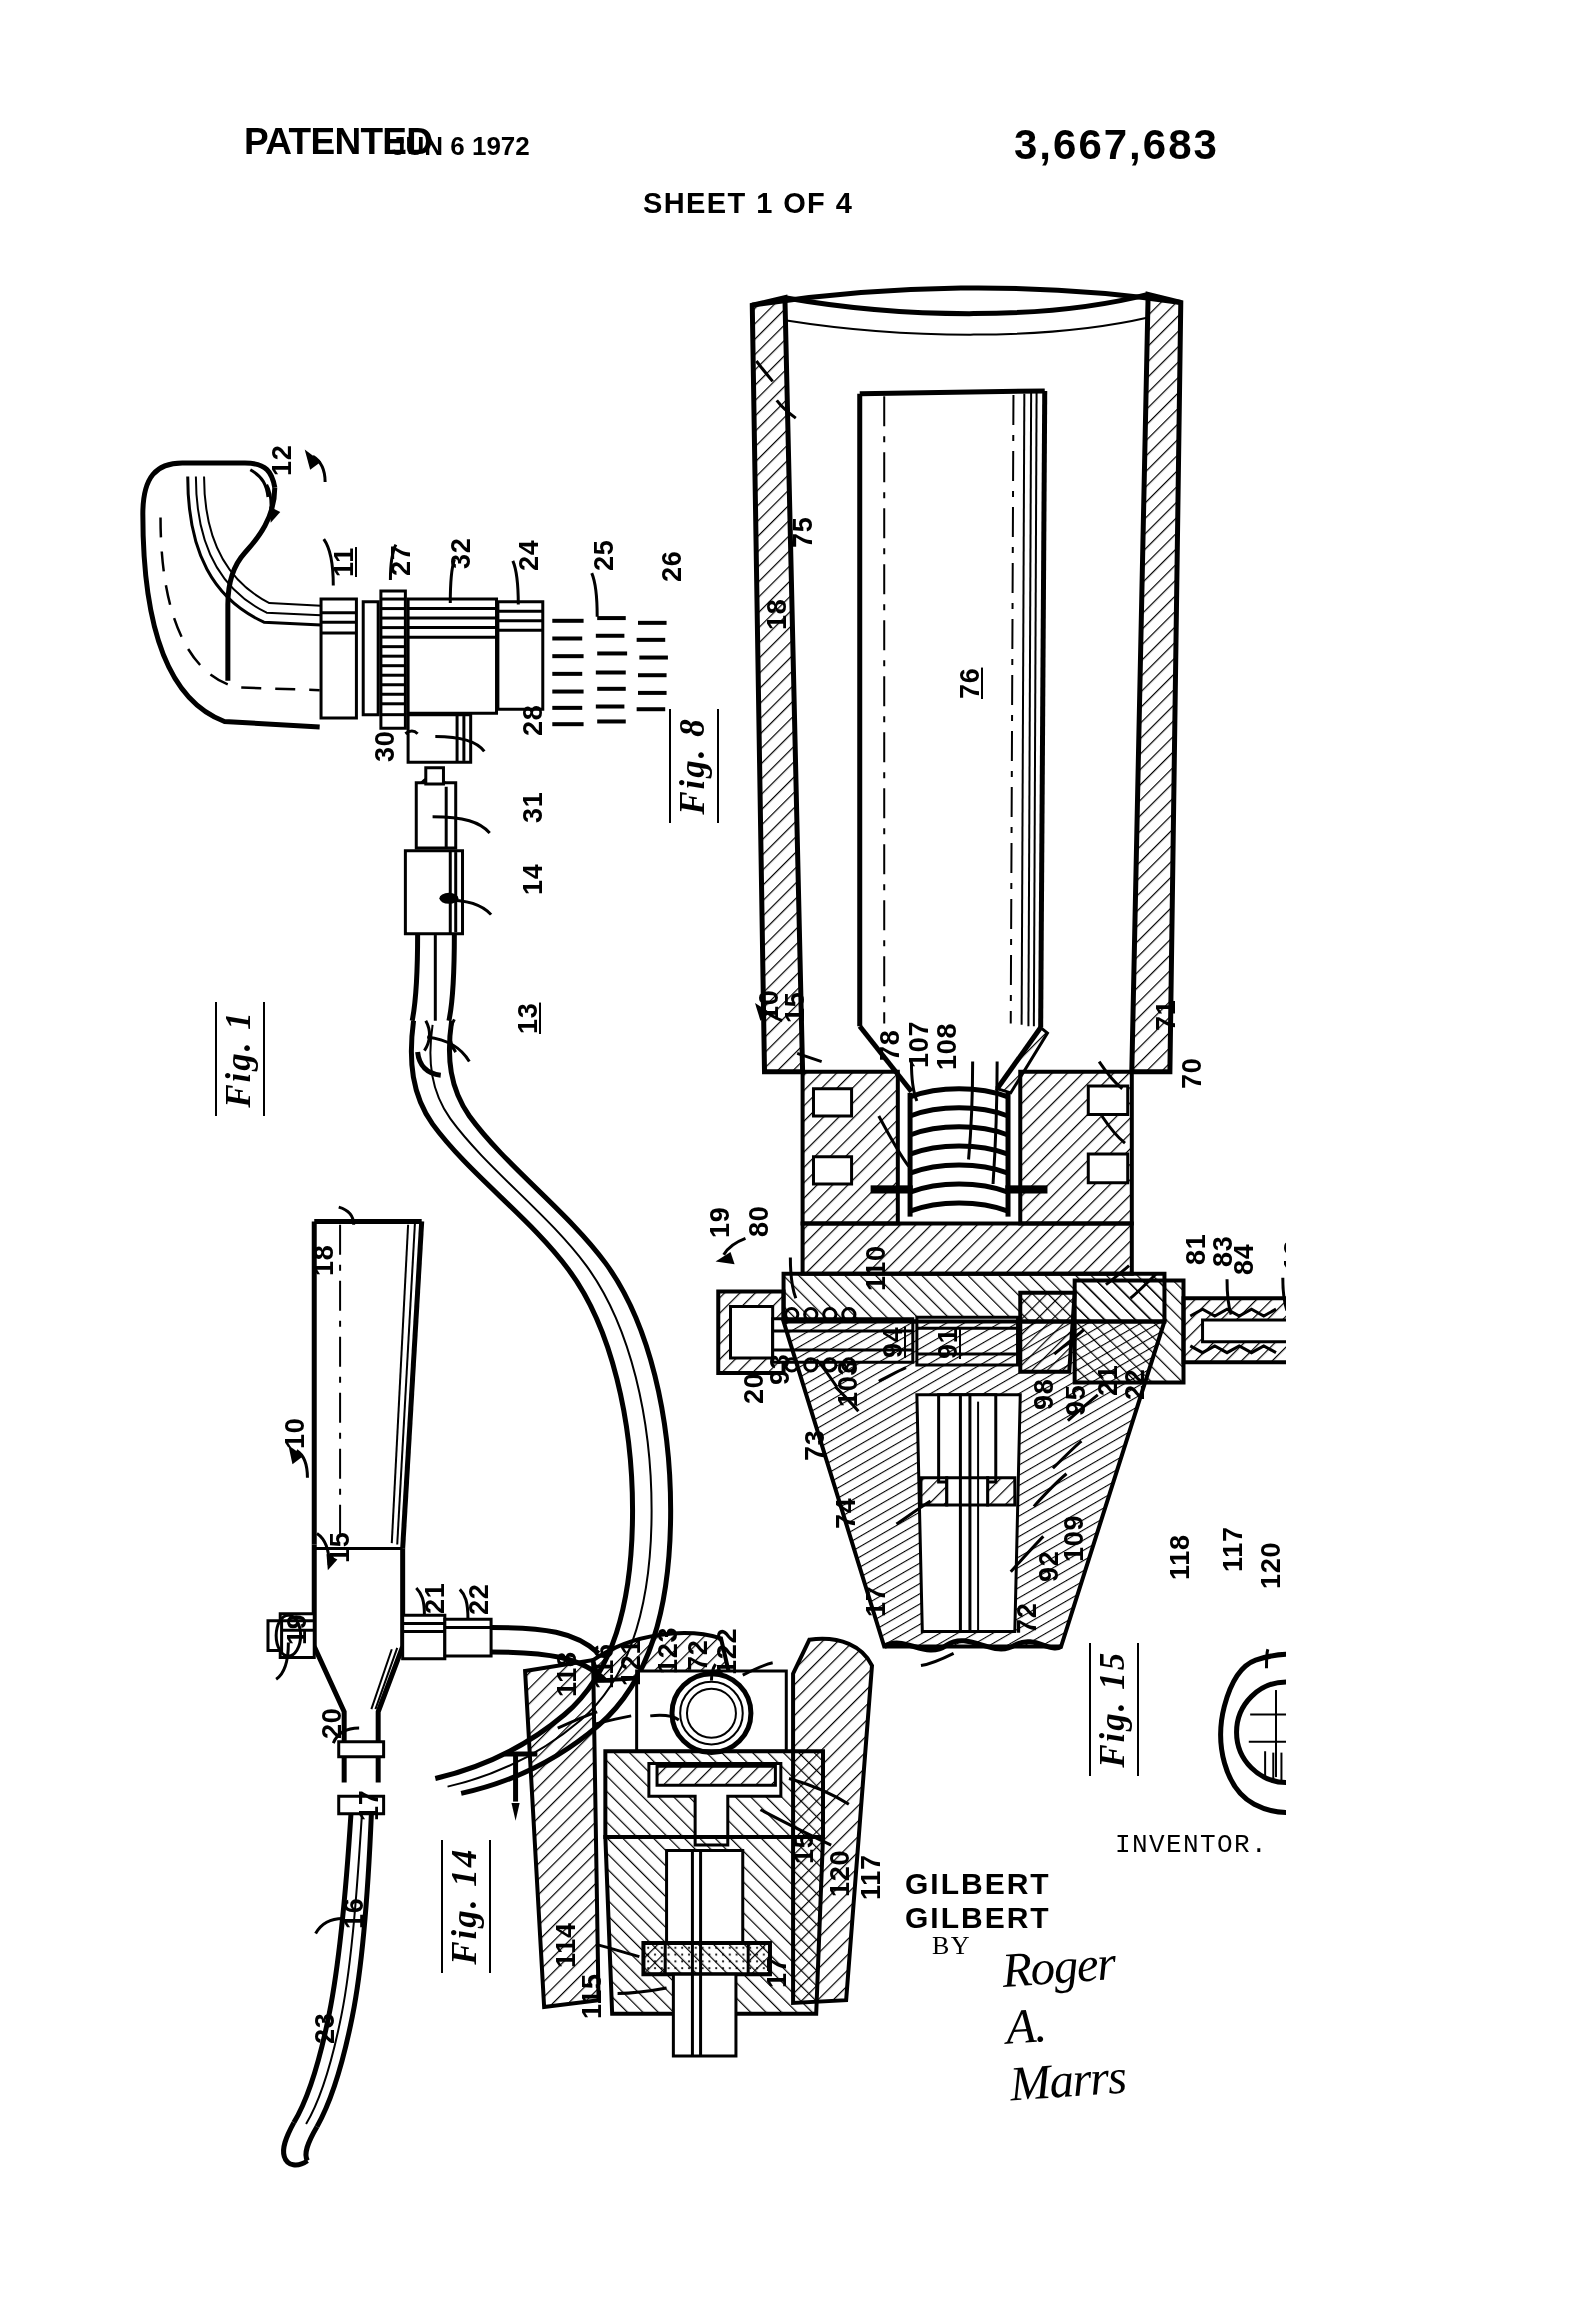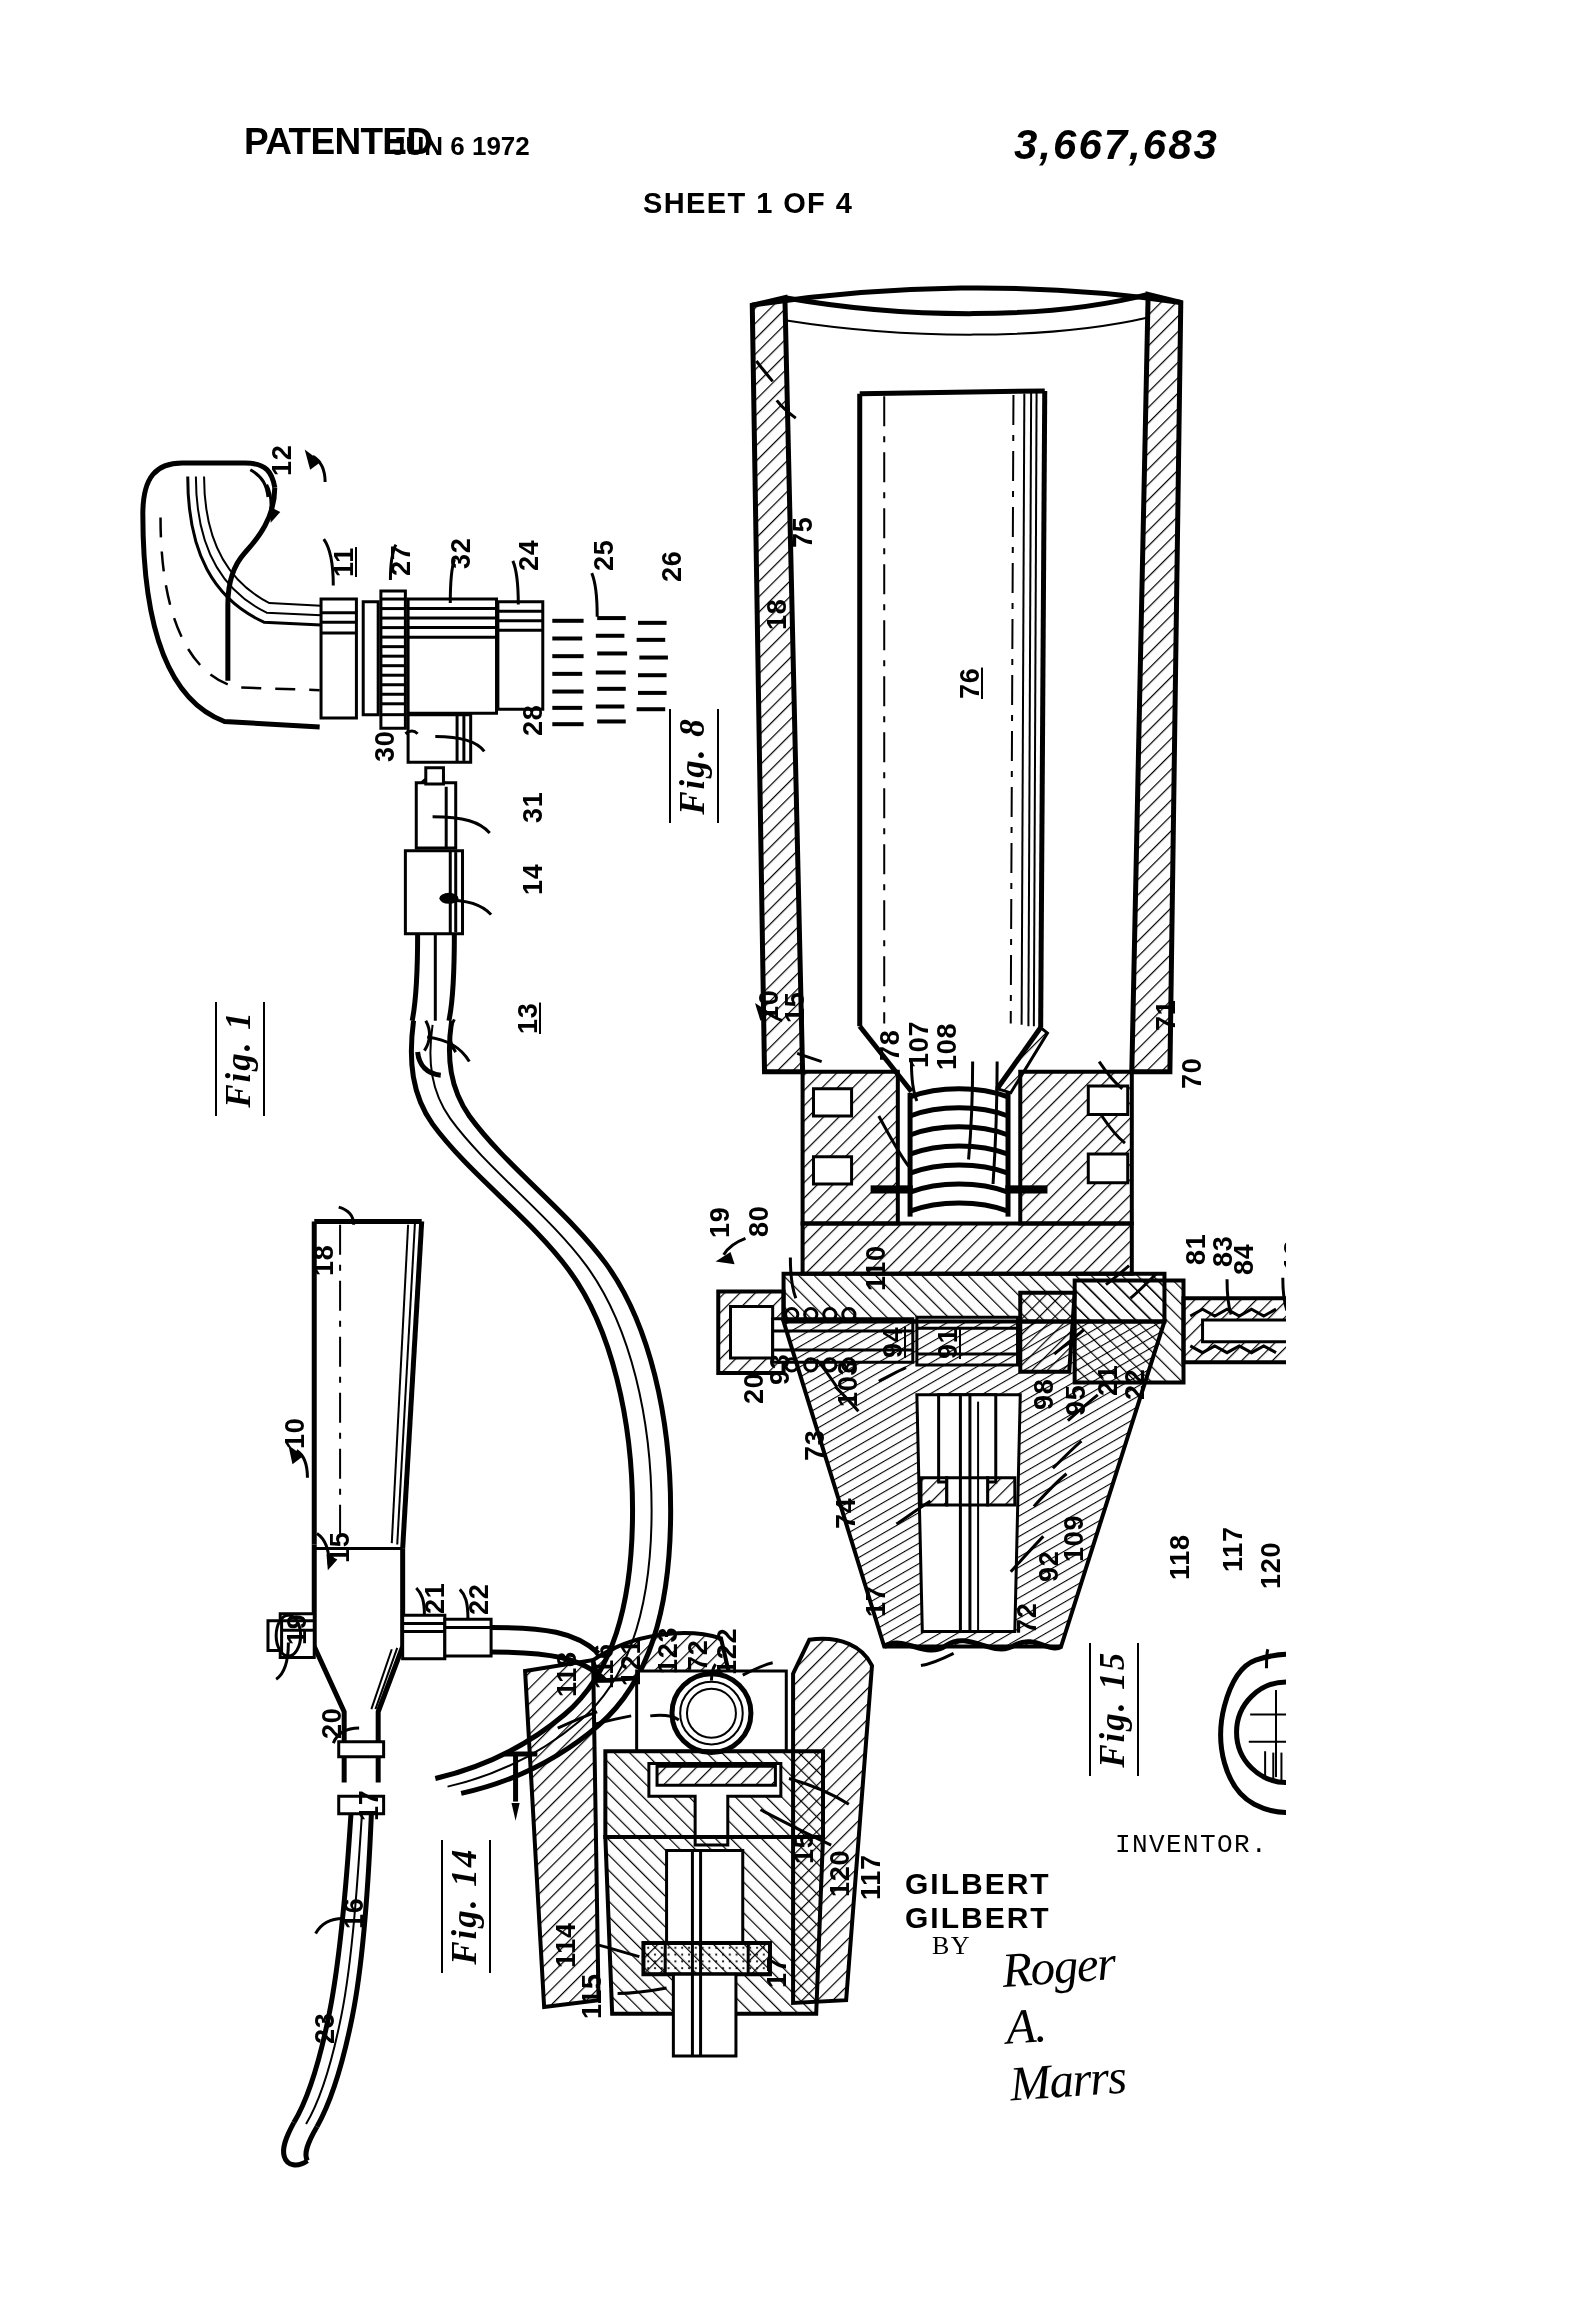--- a/index.html
+++ b/index.html
@@ -12,21 +12,21 @@
   }
   .hdr{
     position:absolute;
     color:#000;
     font-family:"Liberation Sans",sans-serif;
     font-weight:bold;
     white-space:nowrap;
   }
   #patented{ left:244px; top:121px; font-size:37px; letter-spacing:-0.7px; }
   #pat-date{ left:391px; top:131px; font-size:26px; letter-spacing:0px; }
-  #pat-no{ left:1014px; top:121px; font-size:42px; letter-spacing:2px;font-style:italic; }
+  #pat-no{ left:1014px; top:121px; font-size:42px; letter-spacing:2px; }
   #sheet{ left:643px; top:187px; font-size:29px; letter-spacing:1.4px; }
 
   
   .num{
     position:absolute;
     color:#000;
     font-size:27px;
     font-family:"Liberation Sans",sans-serif;
     font-weight:bold;
     transform-origin:left top;

